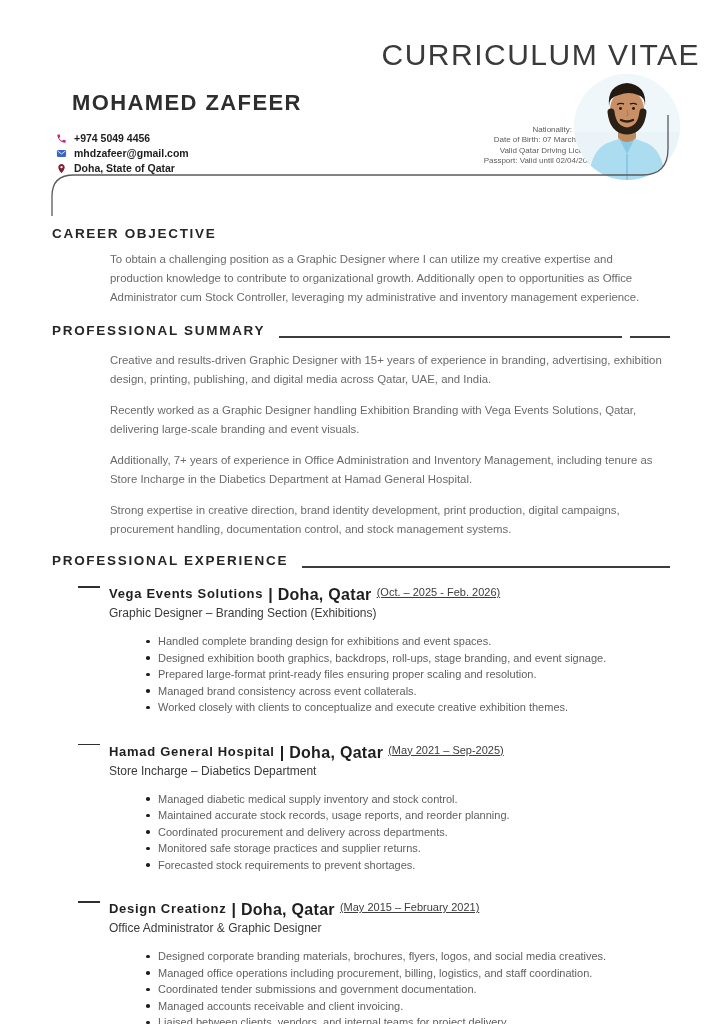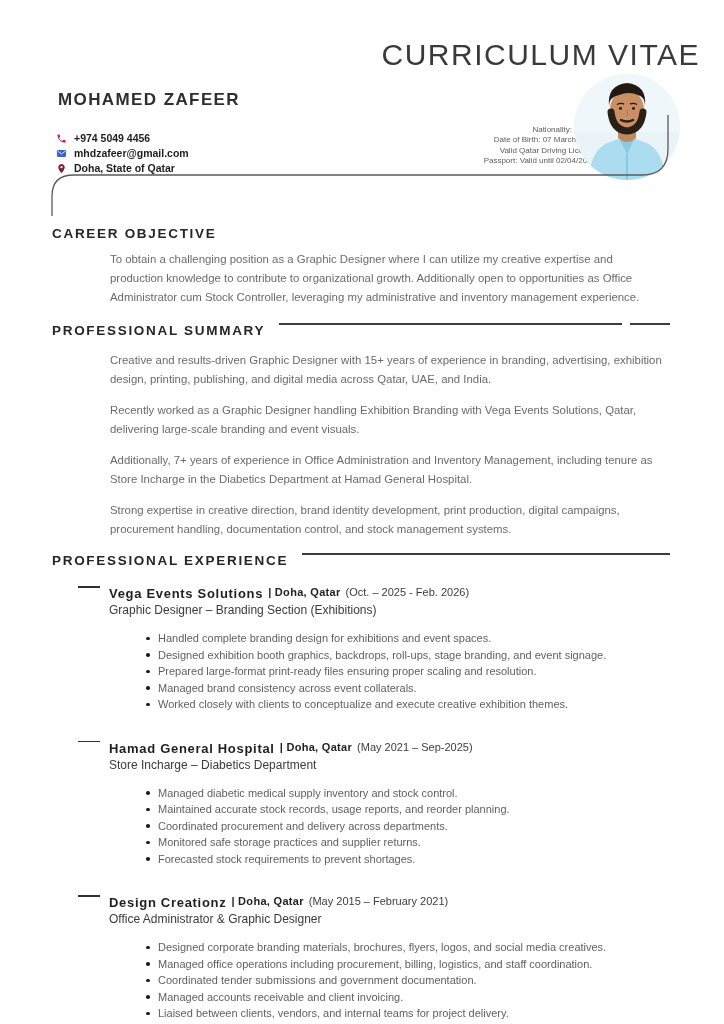--- a/index.html
+++ b/index.html
@@ -3,49 +3,49 @@
 <meta charset="utf-8">
 <style>
   * { margin:0; padding:0; box-sizing:border-box; }
   html,body { background:#fff; }
   body { font-family:"Liberation Sans", sans-serif; }
   .page { position:relative; width:724px; height:1024px; margin:4px auto; background:#ffffff; overflow:hidden; }
 
   
   .header { position:relative; height:212px; }
   .cv-title { position:absolute; top:34px; right:24px; font-size:30px; font-weight:400; letter-spacing:1.5px; color:#3a3a3a; }
-  .name { position:absolute; left:58px; top:86px; font-size:17px; font-weight:700; letter-spacing:1.4px; color:#2e2e2e; }
+  .name { position:absolute; left:72px; top:86px; font-size:22px; font-weight:700; letter-spacing:1.4px; color:#2e2e2e; }
   .contact { position:absolute; left:56px; top:128px; display:flex; flex-direction:column; gap:2.5px; }
   .contact-row { display:flex; align-items:center; gap:7px; font-size:10.5px; font-weight:700; color:#1d1d1d; line-height:12.5px; }
   .contact-row svg { width:11px; height:11px; flex:0 0 auto; }
   .details { position:absolute; right:128px; top:121px; text-align:right; font-size:8px; color:#5c5c5c; line-height:10.3px; }
   .photo { position:absolute; left:572px; top:68px; width:110px; height:110px; z-index:1; }
   .swoosh { position:absolute; left:0; top:0; width:724px; height:212px; z-index:2; pointer-events:none; }
 
   
   .main { padding:10px 54px 0 52px; }
   .sec-heading { font-size:13.5px; font-weight:700; letter-spacing:1.7px; color:#262626; white-space:nowrap; }
-  .sec-row { display:flex; align-items:flex-start; gap:14px; }
+  .sec-row { display:flex; align-items:flex-end; gap:14px; }
   .rule { flex:1; height:2px; background:#3c3c3c; }
   .rule-tip { flex:0 0 40px; height:2px; background:#3c3c3c; margin-left:-6px; }
 
   .objective-text { margin:9px 0 0 58px; width:548px; font-size:11.4px; line-height:19px; color:#6a6a6a; }
 
   .summary { margin-top:16px; }
   .summary-paras { margin:13px 0 0 58px; width:552px; }
   .summary-paras p { font-size:11.4px; line-height:19px; color:#6a6a6a; margin-bottom:12px; }
 
   .experience { margin-top:14px; }
   .entry { margin-top:18px; }
   .entry + .entry { margin-top:28px; }
   .entry-head { display:flex; margin-left:26px; }
   .entry-dash { width:22px; height:1.6px; background:#2f2f2f; margin-right:9px; flex:0 0 auto; }
   .company { font-size:13px; font-weight:700; letter-spacing:0.7px; color:#1f1f1f; }
-  .entry-loc { font-size:11px; font-weight:700; color:#1f1f1f; margin-left:5px; letter-spacing:0.3px; }
-  .entry-dates { font-size:11px; font-weight:400; color:#3d3d3d; margin-left:5px; }
+  .entry-loc { font-size:16px; font-weight:700; color:#1f1f1f; margin-left:5px; letter-spacing:0.3px; }
+  .entry-dates { font-size:11px; font-weight:400; color:#3d3d3d; margin-left:5px;text-decoration:underline; }
   .role { margin:2px 0 0 57px; font-size:12px; color:#3a3a3a; }
   .bullets { list-style:none; margin:13px 0 0 93px; }
   .bullets li { position:relative; padding-left:13px; font-size:11px; line-height:16.5px; color:#5f5f5f; }
   .bullets li::before { content:""; position:absolute; left:1px; top:6.6px; width:3.6px; height:3.6px; border-radius:50%; background:#1e1e1e; }
 </style>
 </head>
 <body>
 
 <div class="page">
 

